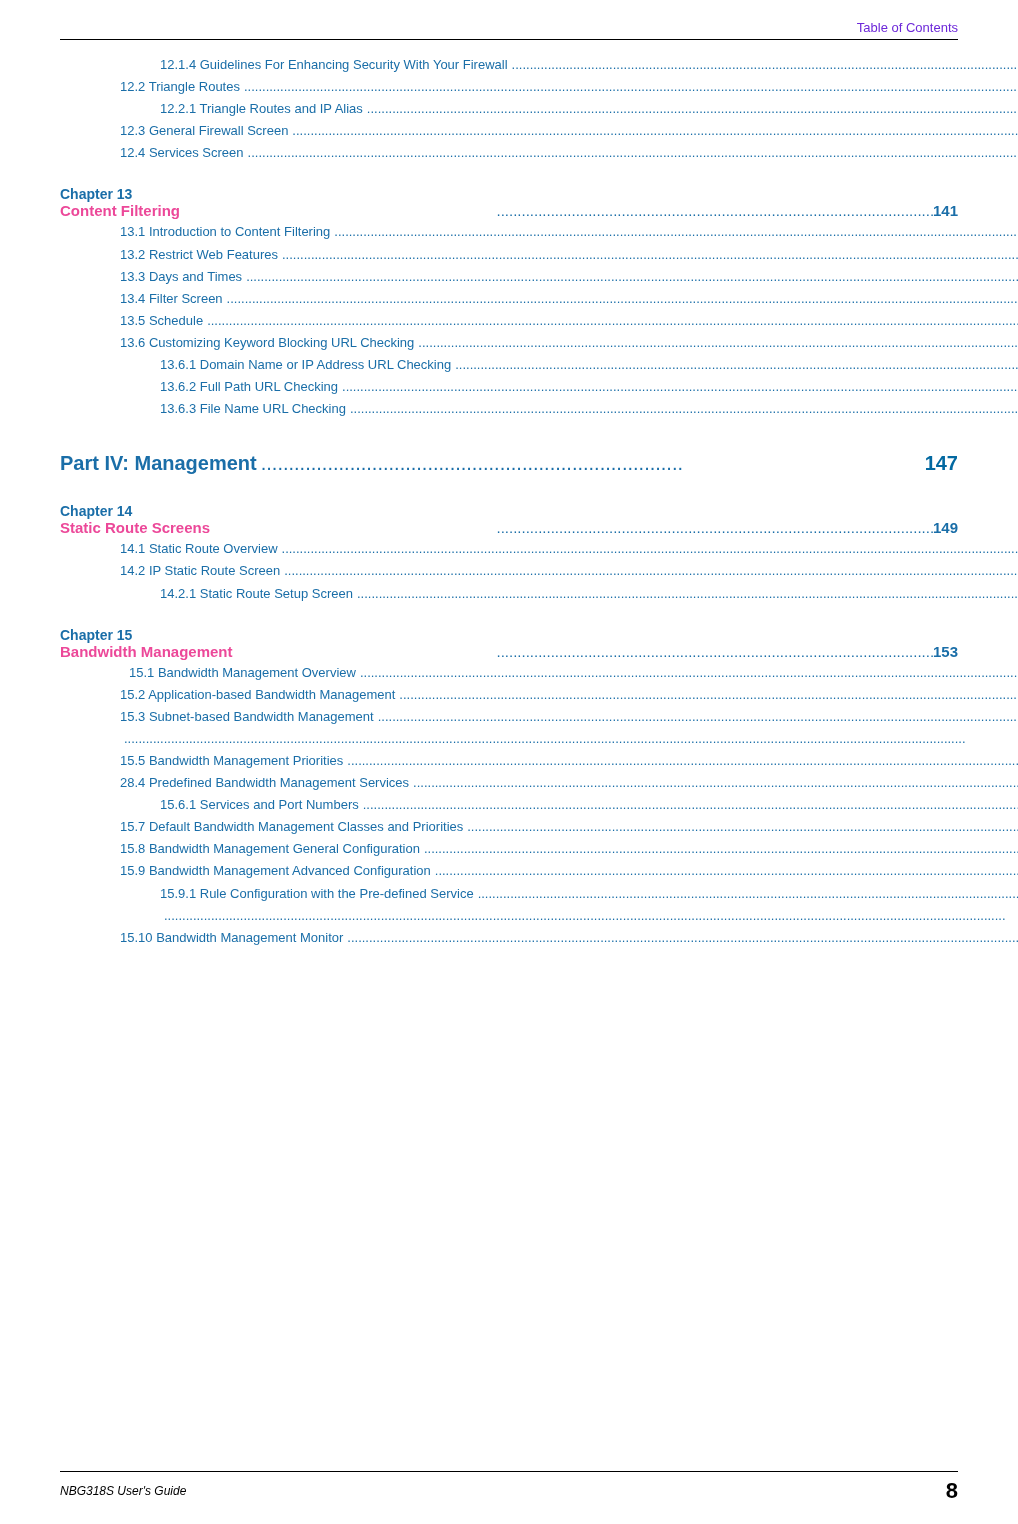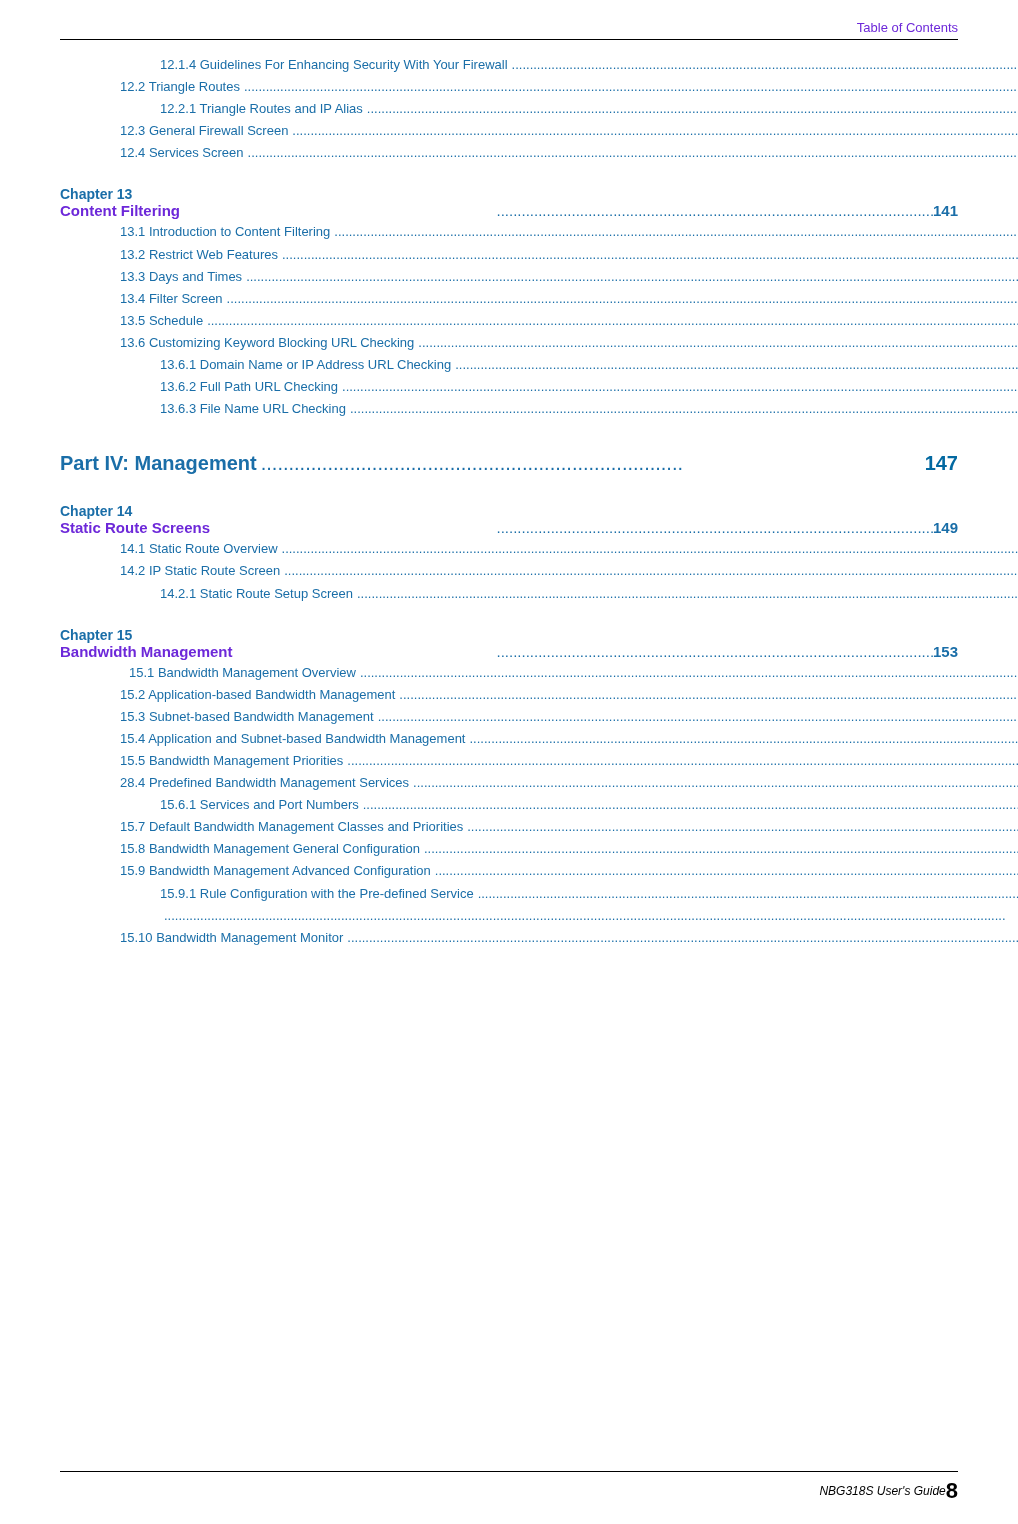--- a/index.html
+++ b/index.html
@@ -48,21 +48,21 @@
       color: #1a6ea8;
       font-size: 14px;
       font-weight: bold;
     }
     .chapter-title-line {
       display: flex;
       justify-content: space-between;
       align-items: baseline;
     }
     .chapter-title {
-      color: #6d28d9;
+      color: #ec4899;
       font-size: 15px;
       font-weight: bold;
       flex: 1;
     }
     .chapter-page {
       font-size: 15px;
       font-weight: bold;
       color: #1a6ea8;
     }
     .chapter-dots {
@@ -100,21 +100,21 @@
       font-weight: bold;
       color: #0369a1;
     }
     
     .footer {
       position: absolute;
       bottom: 20px;
       left: 60px;
       right: 60px;
       display: flex;
-      justify-content: flex-end;
+      justify-content: space-between;
       align-items: center;
       border-top: 1px solid #000;
       padding-top: 6px;
     }
     .footer-product {
       font-size: 12px;
       color: #000;
       font-style: italic;
     }
     .footer-page {
@@ -279,21 +279,20 @@
         </span>
       </div>
       <div class="toc-entry indent1">
         <span style="flex: 1 1 0%; display: flex; align-items: baseline;">
           <span style="white-space: nowrap;">15.3 Subnet-based Bandwidth Management</span>
           <span style="flex: 1 1 0%; overflow: hidden; white-space: nowrap; padding-left: 4px;">.........................................................................................................................................................................................................................................</span>
         </span>
       </div>
       <div class="toc-entry indent1">
         <span style="flex: 1 1 0%; display: flex; align-items: baseline;">
-          <span style="white-space: nowrap;">15.4 Application and Subnet-based Bandwidth Management</span>
           <span style="flex: 1 1 0%; overflow: hidden; white-space: nowrap; padding-left: 4px;">.........................................................................................................................................................................................................................................</span>
         </span>
       </div>
       <div class="toc-entry indent1">
         <span style="flex: 1 1 0%; display: flex; align-items: baseline;">
           <span style="white-space: nowrap;">15.5 Bandwidth Management Priorities</span>
           <span style="flex: 1 1 0%; overflow: hidden; white-space: nowrap; padding-left: 4px;">.........................................................................................................................................................................................................................................</span>
         </span>
       </div>
       <div class="toc-entry indent1">

